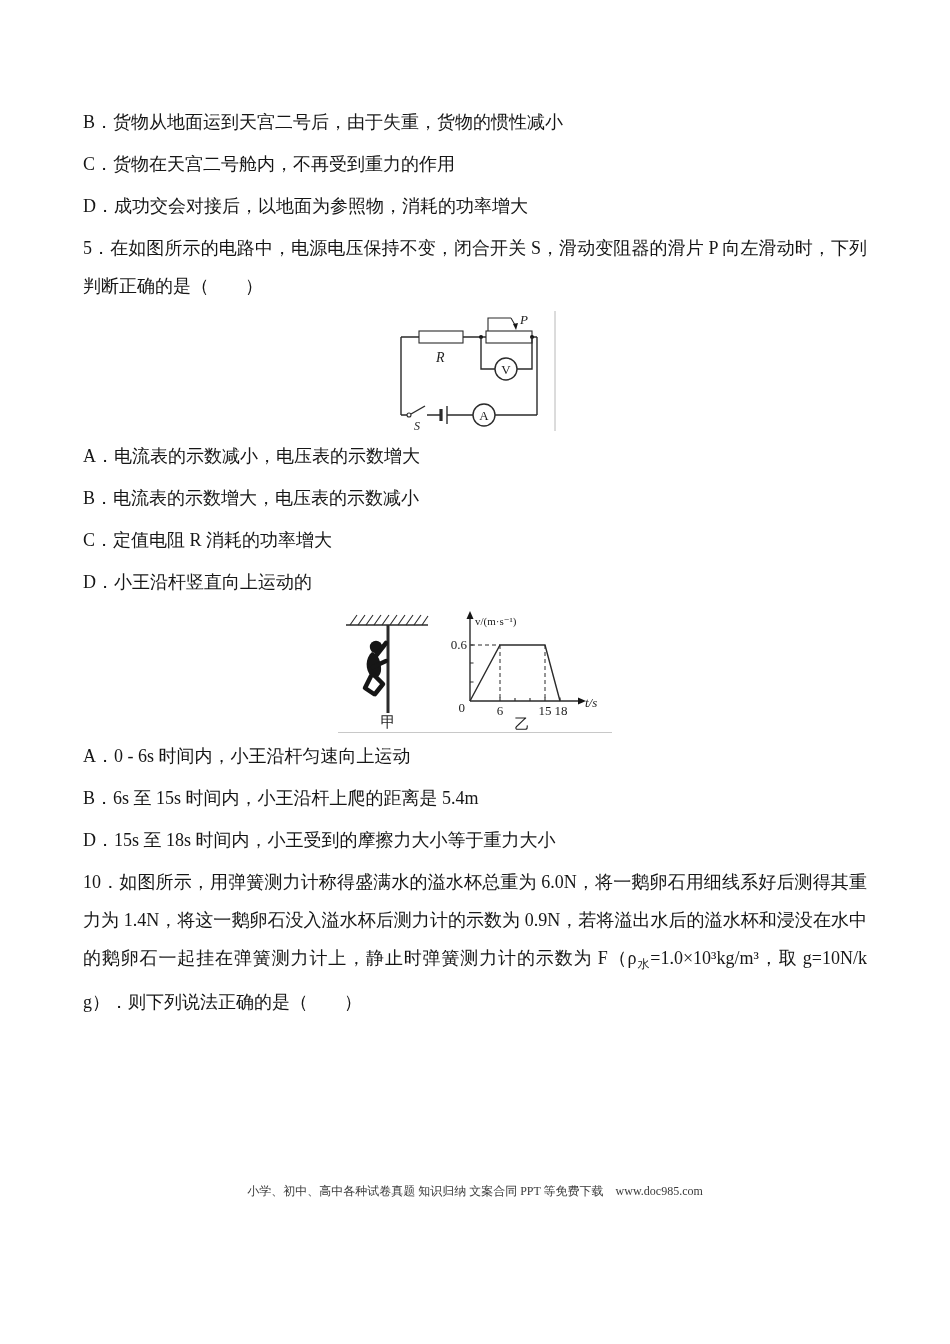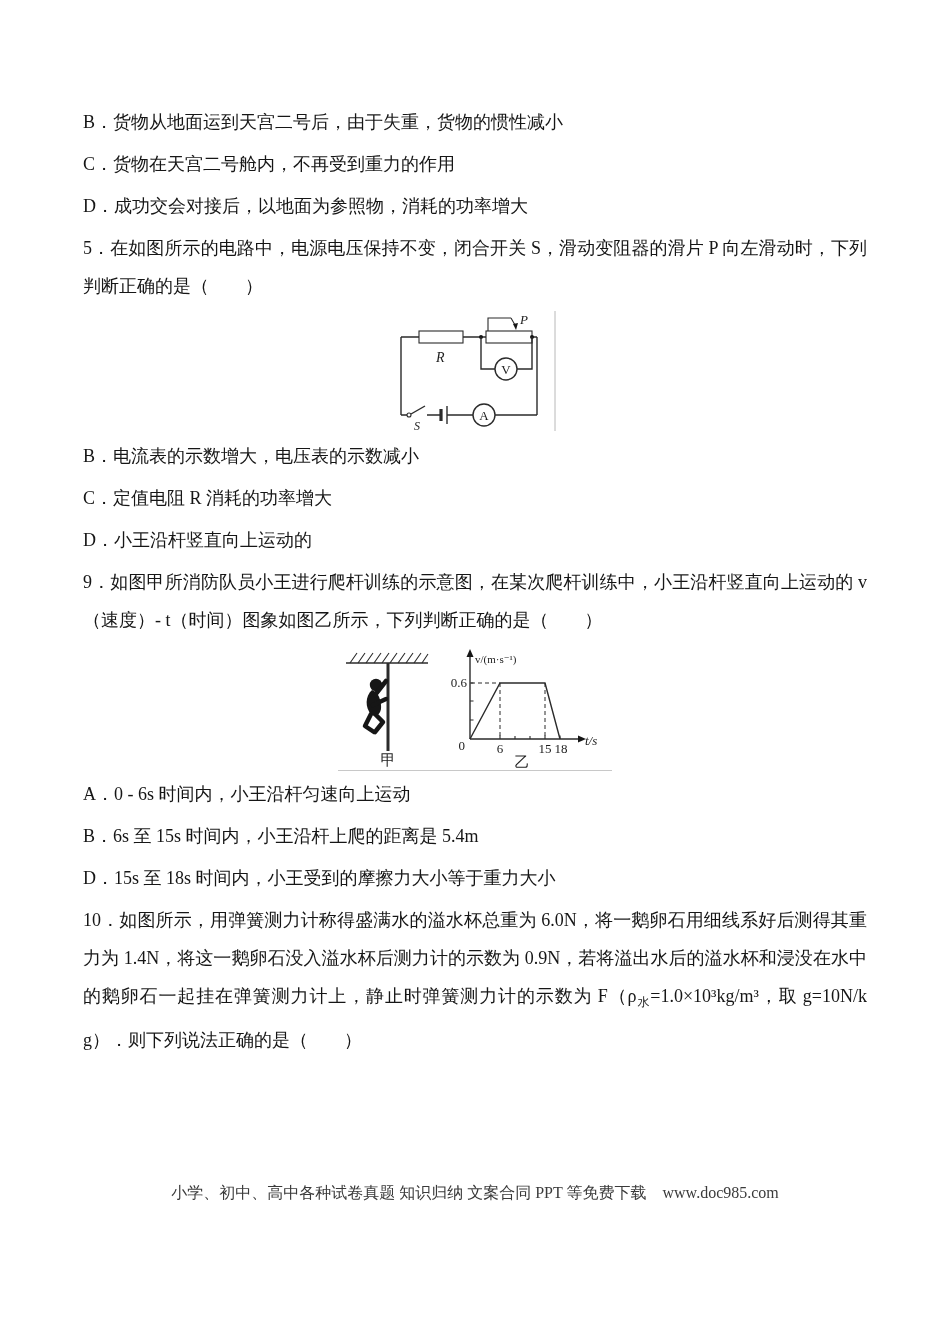--- a/index.html
+++ b/index.html
@@ -14,21 +14,21 @@
     text-justify:inter-character; word-break:break-all;
   }
   .fig { display:flex; justify-content:center; align-items:flex-start; }
   .fig-circuit { height:124px; margin:1px 0; }
   .fig-climb-wrap { height:128px; margin:1px 0; }
   .fig-strip { display:flex; align-items:flex-start; gap:8px;
                border-bottom:1px solid #c8c8c8; padding-bottom:1px; }
   .subchar { font-size:12px; vertical-align:-4px; }
   .footer {
     position:absolute; left:0; top:1183px; width:950px; text-align:center;
-    font-size:16px; color:#3a3a3a;
+    font-size:12px; color:#3a3a3a;
   }
   svg text { font-family:"Liberation Serif","DejaVu Serif",serif; fill:#1c1c1c; }
   .wire { stroke:#2b2b2b; stroke-width:1.4; fill:none; }
   .thin { stroke:#2b2b2b; stroke-width:1.1; fill:none; }
   .dash { stroke:#2b2b2b; stroke-width:1; fill:none; stroke-dasharray:4 3; }
   .blackfill { fill:#161616; stroke:none; }
 </style>
 </head>
 <body>
 
@@ -58,25 +58,25 @@
       <circle cx="95" cy="106" r="11" class="wire" fill="#fff"></circle>
       <text x="95" y="111" font-size="13" text-anchor="middle">A</text>
       <circle cx="20" cy="106" r="2" class="thin" fill="#fff"></circle>
       <line x1="22" y1="105" x2="36" y2="97" class="wire"></line>
       <text x="25" y="121" font-size="12" font-style="italic">S</text>
       <line x1="58" y1="97" x2="58" y2="115" stroke="#2b2b2b" stroke-width="1.4"></line>
       <line x1="52" y1="100" x2="52" y2="112" stroke="#2b2b2b" stroke-width="3.2"></line>
     </svg>
   </div>
 
+  <p class="line">A．电流表的示数减小，电压表的示数增大</p>
   <p class="line">B．电流表的示数增大，电压表的示数减小</p>
   <p class="line">C．定值电阻 R 消耗的功率增大</p>
   <p class="line">D．小王沿杆竖直向上运动的</p>
 
-  <p class="line">9．如图甲所消防队员小王进行爬杆训练的示意图，在某次爬杆训练中，小王沿杆竖直向上运动的 v（速度）- t（时间）图象如图乙所示，下列判断正确的是（　　）</p>
 
   <div class="fig fig-climb-wrap">
     <div class="fig-strip">
 
       <svg width="96" height="126" viewBox="0 0 96 126">
         <line x1="8" y1="20" x2="90" y2="20" stroke="#2b2b2b" stroke-width="1.6"></line>
         <path class="thin" d="M12,20 l7,-10 M20,20 l7,-10 M28,20 l7,-10 M36,20 l7,-10 M44,20 l7,-10 M52,20 l7,-10 M60,20 l7,-10 M68,20 l7,-10 M76,20 l7,-10 M84,20 l6,-9"></path>
         <line x1="50" y1="20" x2="50" y2="108" stroke="#2b2b2b" stroke-width="3"></line>
         <g>
           <circle cx="38" cy="42" r="6.2" class="blackfill"></circle>

